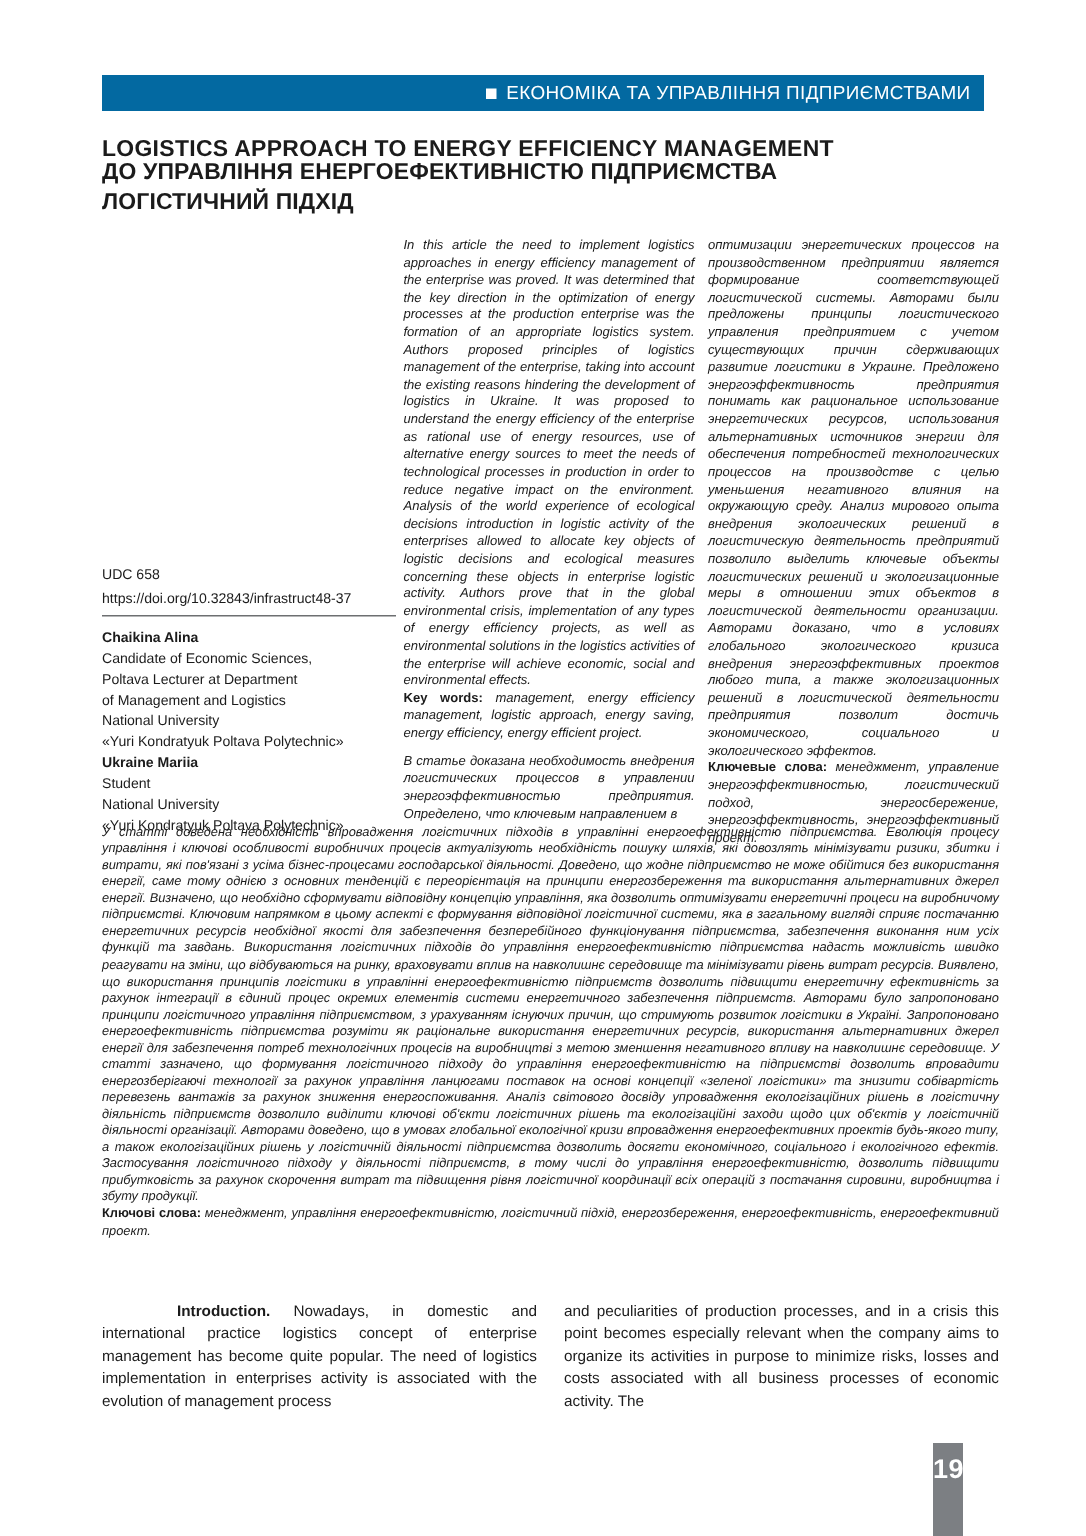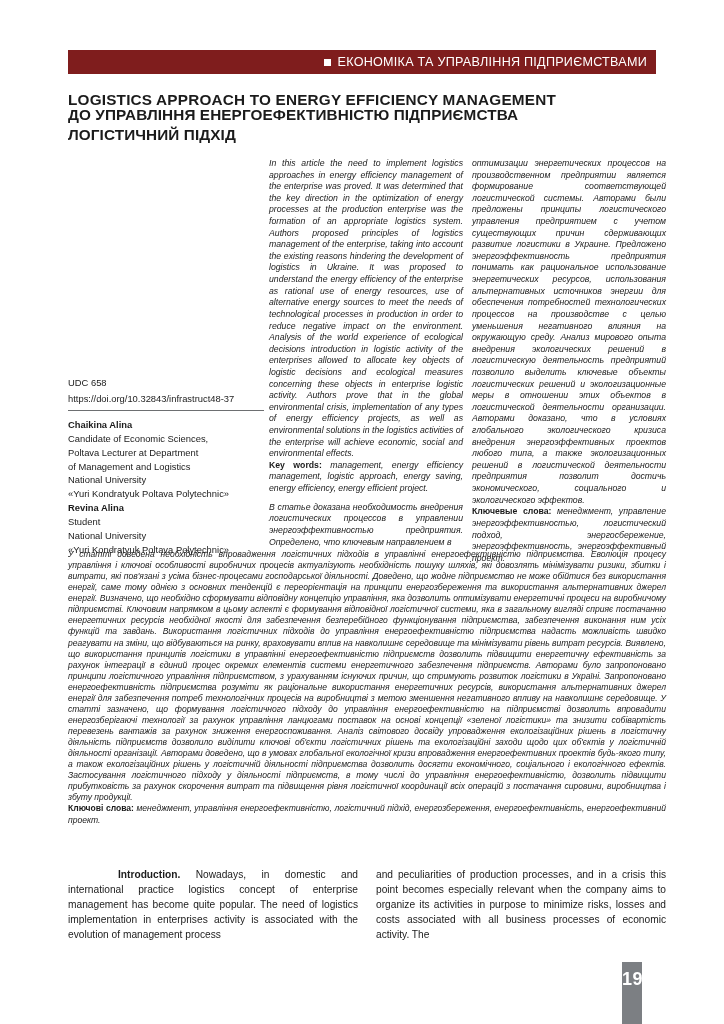--- a/index.html
+++ b/index.html
@@ -23,21 +23,21 @@
     height: 1024px;
   }
 
   
   .section-bar {
     position: absolute;
     left: 68px;
     top: 50px;
     width: 588px;
     height: 24px;
-    background: #7f1d1d;
+    background: #0369a1;
     display: flex;
     align-items: center;
     justify-content: flex-end;
     box-sizing: border-box;
     padding-right: 9px;
   }
   .section-bar .bullet {
     width: 7px;
     height: 7px;
     background: #ffffff;
@@ -194,21 +194,21 @@
     <div>
       <div class="name">Chaikina Alina</div>
       <div class="line">Candidate of Economic Sciences,</div>
       <div class="line">Poltava Lecturer at Department</div>
       <div class="line">of Management and Logistics</div>
       <div class="line">National University</div>
       <div class="line">«Yuri Kondratyuk Poltava Polytechnic»</div>
     </div>
 
     <div>
-      <div class="name">Revina Alina</div>
+      <div class="name">Ukraine Mariia</div>
       <div class="line">Student</div>
       <div class="line">National University</div>
       <div class="line">«Yuri Kondratyuk Poltava Polytechnic»</div>
     </div>
   </div>
 
   <div class="abs-col abs-en">
     <p>In this article the need to implement logistics approaches in energy efficiency management of the enterprise was proved. It was determined that the key direction in the optimization of energy processes at the production enterprise was the formation of an appropriate logistics system. Authors proposed principles of logistics management of the enterprise, taking into account the existing reasons hindering the development of logistics in Ukraine. It was proposed to understand the energy efficiency of the enterprise as rational use of energy resources, use of alternative energy sources to meet the needs of technological processes in production in order to reduce negative impact on the environment. Analysis of the world experience of ecological decisions introduction in logistic activity of the enterprises allowed to allocate key objects of logistic decisions and ecological measures concerning these objects in enterprise logistic activity. Authors prove that in the global environmental crisis, implementation of any types of energy efficiency projects, as well as environmental solutions in the logistics activities of the enterprise will achieve economic, social and environmental effects.</p>
     <p><span class="kw-label">Key words:</span> <span>management, energy efficiency management, logistic approach, energy saving, energy efficiency, energy efficient project.</span></p>
     <p class="spaced">В статье доказана необходимость внедрения логистических процессов в управлении энергоэффективностью предприятия. Определено, что ключевым направлением в</p>

